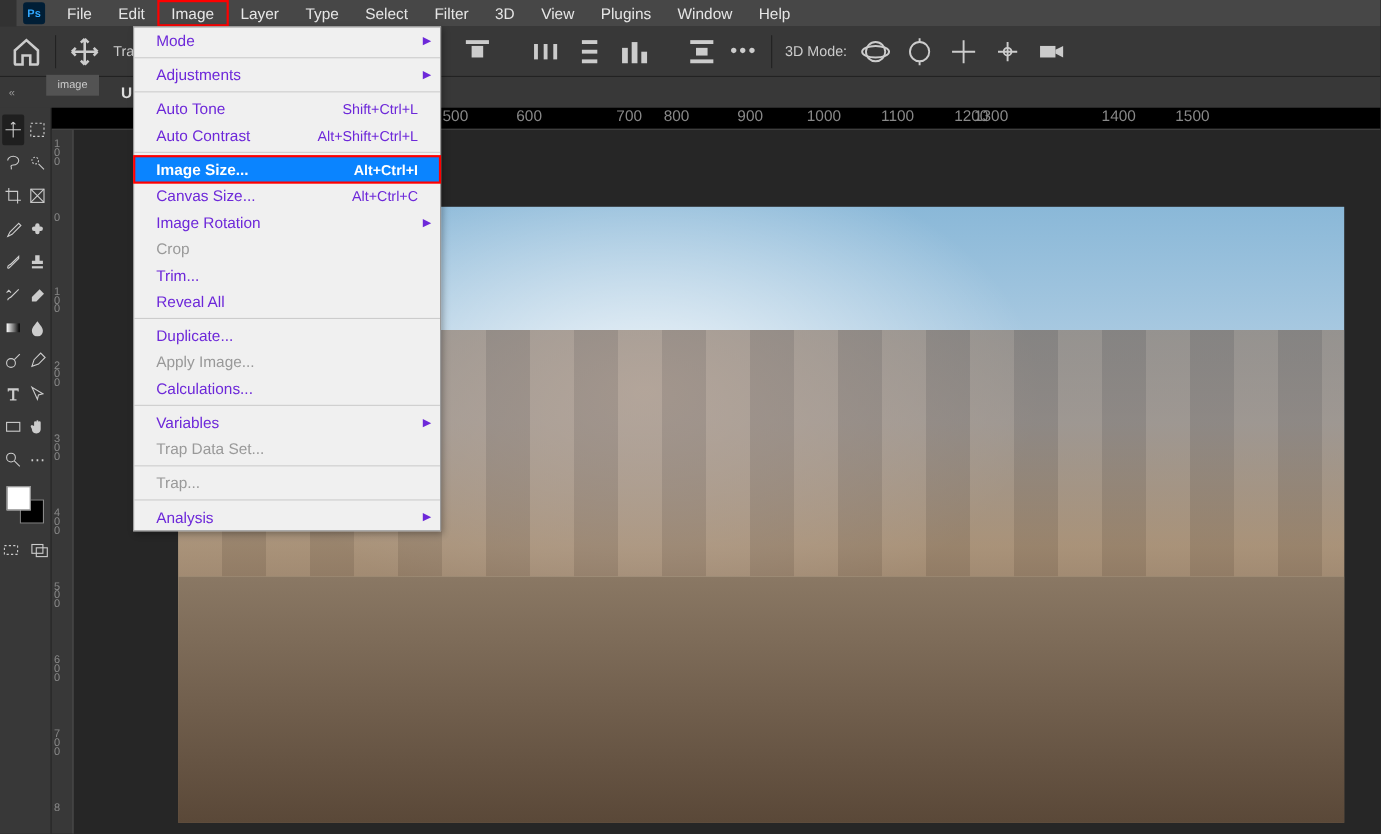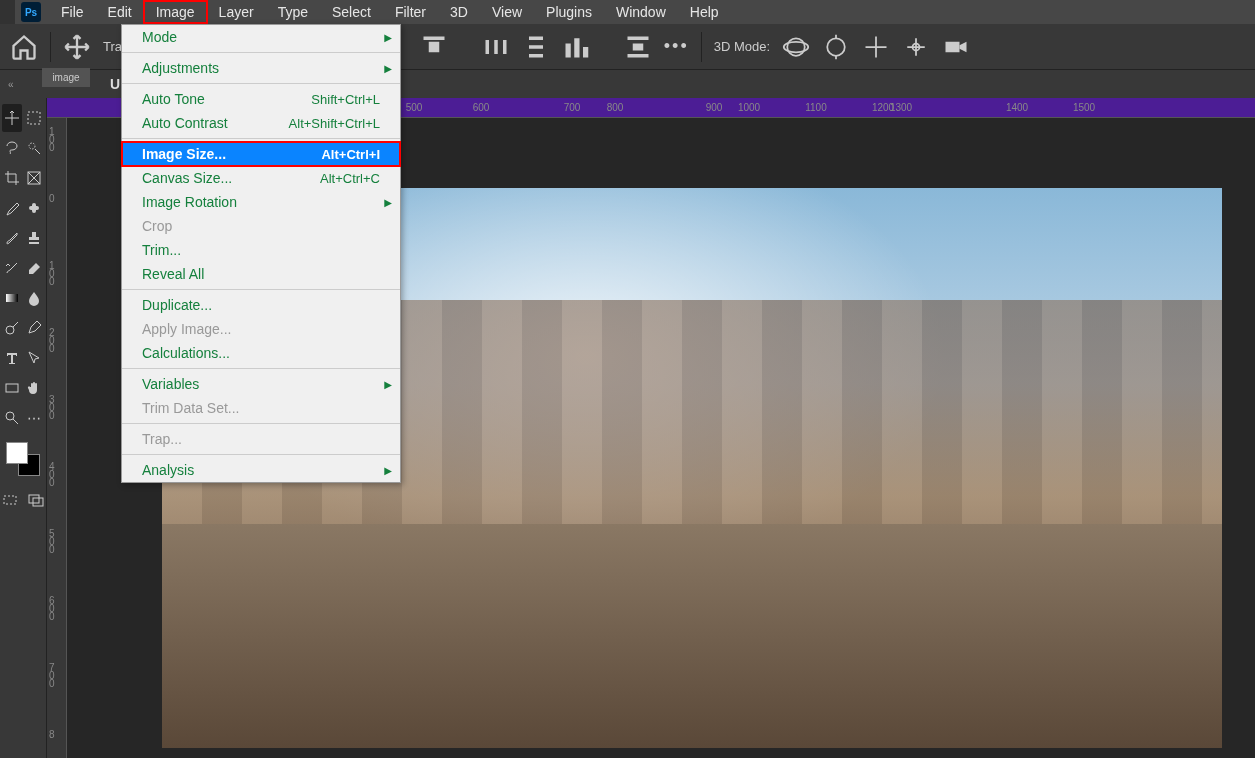--- a/index.html
+++ b/index.html
@@ -34,34 +34,34 @@
 .swatch-area { margin-top: 8px; position: relative; width: 34px; height: 34px; }
 .swatch-fg { position: absolute; top: 0; left: 0; width: 22px; height: 22px; background: #fff; border: 1px solid #888; }
 .swatch-bg { position: absolute; bottom: 0; right: 0; width: 22px; height: 22px; background: #000; border: 1px solid #888; }
 .bottom-tools { margin-top: 10px; display: flex; gap: 6px; }
 
 
 .doclabel { width: 48px; background: #535353; color: #ccc; font-size: 10px; text-align: center; padding: 4px 0; }
 
 
 .workspace { flex: 1; display: flex; flex-direction: column; background: #262626; position: relative; }
-.ruler-h { height: 20px; background: #4c1d95; border-bottom: 1px solid #555; display: flex; align-items: flex-end; padding-left: 20px; color: #888; font-size: 10px; position: relative; overflow: hidden; }
+.ruler-h { height: 20px; background: #000000; border-bottom: 1px solid #555; display: flex; align-items: flex-end; padding-left: 20px; color: #888; font-size: 14px; position: relative; overflow: hidden; }
 .ruler-h .num { position: absolute; bottom: 4px; transform: translateX(-50%); }
 .canvas-row { flex: 1; display: flex; }
 .ruler-v { width: 20px; background: #383838; border-right: 1px solid #555; position: relative; color: #888; font-size: 10px; }
 .ruler-v .num { position: absolute; left: 2px; writing-mode: horizontal-tb; line-height: 8px; letter-spacing: -1px; }
 .canvas { flex: 1; background: #262626; position: relative; overflow: hidden; }
 .image-placeholder { position: absolute; left: 95px; top: 70px; width: 1060px; height: 560px; background: linear-gradient(180deg, #8ab8d8 0%, #bcd4e6 35%, #d8c8a8 55%, #7a6654 80%); }
 .sky { position: absolute; inset: 0; background: radial-gradient(ellipse at 40% 30%, rgba(255,255,255,0.8), transparent 40%); }
 .buildings { position: absolute; bottom: 40%; left: 0; right: 0; height: 40%; background: repeating-linear-gradient(90deg, #8a6f5a 0 40px, #6f5644 40px 80px); opacity: 0.6; }
 .water { position: absolute; bottom: 0; left: 0; right: 0; height: 40%; background: linear-gradient(180deg, #8a7864, #5a4838); }
 
 
 .dropdown { position: absolute; left: 121px; top: 24px; width: 280px; background: #f0f0f0; border: 1px solid #999; box-shadow: 2px 2px 6px rgba(0,0,0,0.3); z-index: 100; }
-.dd-item { display: flex; justify-content: space-between; align-items: center; padding: 4px 20px; font-size: 14px; color: #15803d; cursor: default; position: relative; }
+.dd-item { display: flex; justify-content: space-between; align-items: center; padding: 4px 20px; font-size: 14px; color: #6d28d9; cursor: default; position: relative; }
 .dd-item.disabled { color: #999; }
 .dd-item.highlight { background: #0a84ff; color: #ffffff; outline: 2px solid #ff0000; outline-offset: -1px; font-weight: bold; }
 .dd-sep { height: 1px; background: #ccc; margin: 3px 0; }
 .dd-arrow { position: absolute; right: 8px; font-size: 10px; }
 .dd-short { color: inherit; font-size: 13px; }
 
 </style>
 </head>
 <body>
 
@@ -357,21 +357,21 @@
     </div>
   </div>
 
   <div class="workspace">
     <div class="ruler-h" id="rulerH">
         <span class="num" style="left: 300px;">400</span>
         <span class="num" style="left: 367px;">500</span>
         <span class="num" style="left: 434px;">600</span>
         <span class="num" style="left: 525px;">700</span>
         <span class="num" style="left: 568px;">800</span>
-        <span class="num" style="left: 667px;">900</span>
+        <span class="num" style="left: 635px;">900</span>
         <span class="num" style="left: 702px;">1000</span>
         <span class="num" style="left: 769px;">1100</span>
         <span class="num" style="left: 836px;">1200</span>
         <span class="num" style="left: 854px;">1300</span>
         <span class="num" style="left: 970px;">1400</span>
         <span class="num" style="left: 1037px;">1500</span>
       </div>
     <div class="canvas-row">
       <div class="ruler-v" id="rulerV">
           <div class="num" style="top: 10px;">1<br>0<br>0</div>
@@ -446,21 +446,21 @@
     </div>
     <div class="dd-item">
       <span>Calculations...</span>
     </div>
     <div class="dd-sep"></div>
     <div class="dd-item">
       <span>Variables</span>
       <span class="dd-arrow">▶</span>
     </div>
     <div class="dd-item disabled">
-      <span>Trim Data Set...</span>
+      <span>Trap Data Set...</span>
     </div>
     <div class="dd-sep"></div>
     <div class="dd-item disabled">
       <span>Trap...</span>
     </div>
     <div class="dd-sep"></div>
     <div class="dd-item">
       <span>Analysis</span>
       <span class="dd-arrow">▶</span>
     </div>

